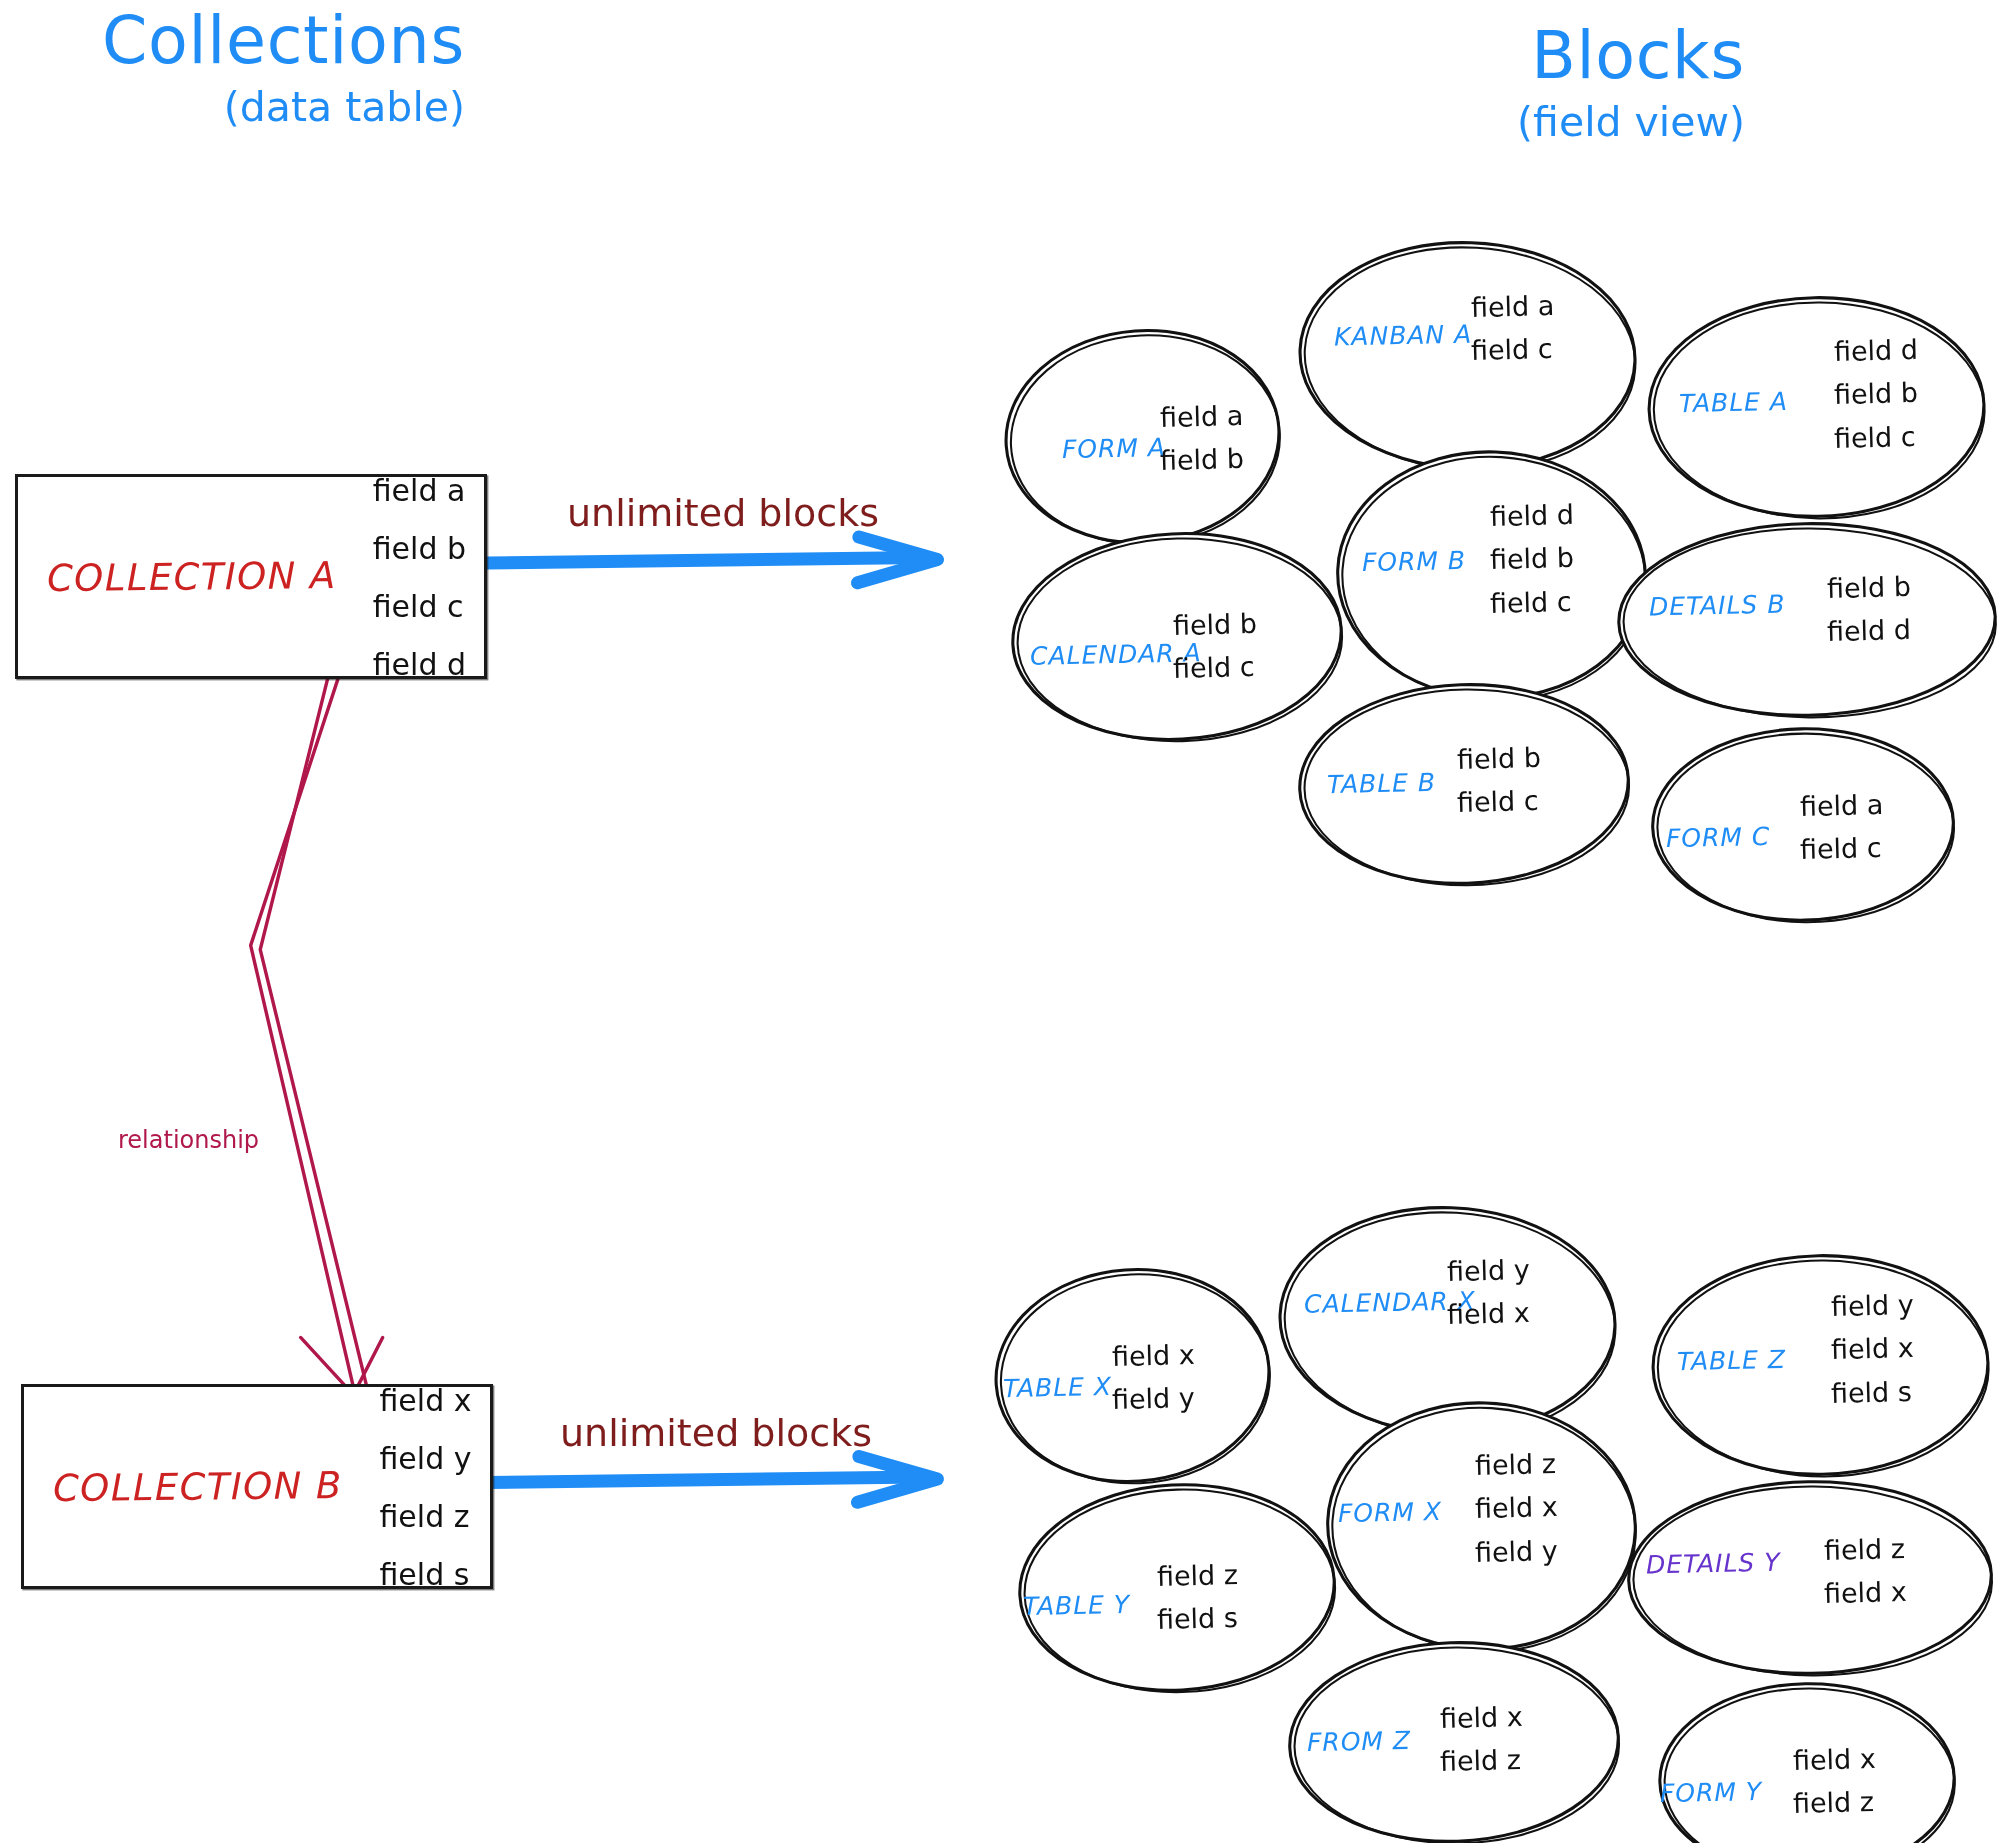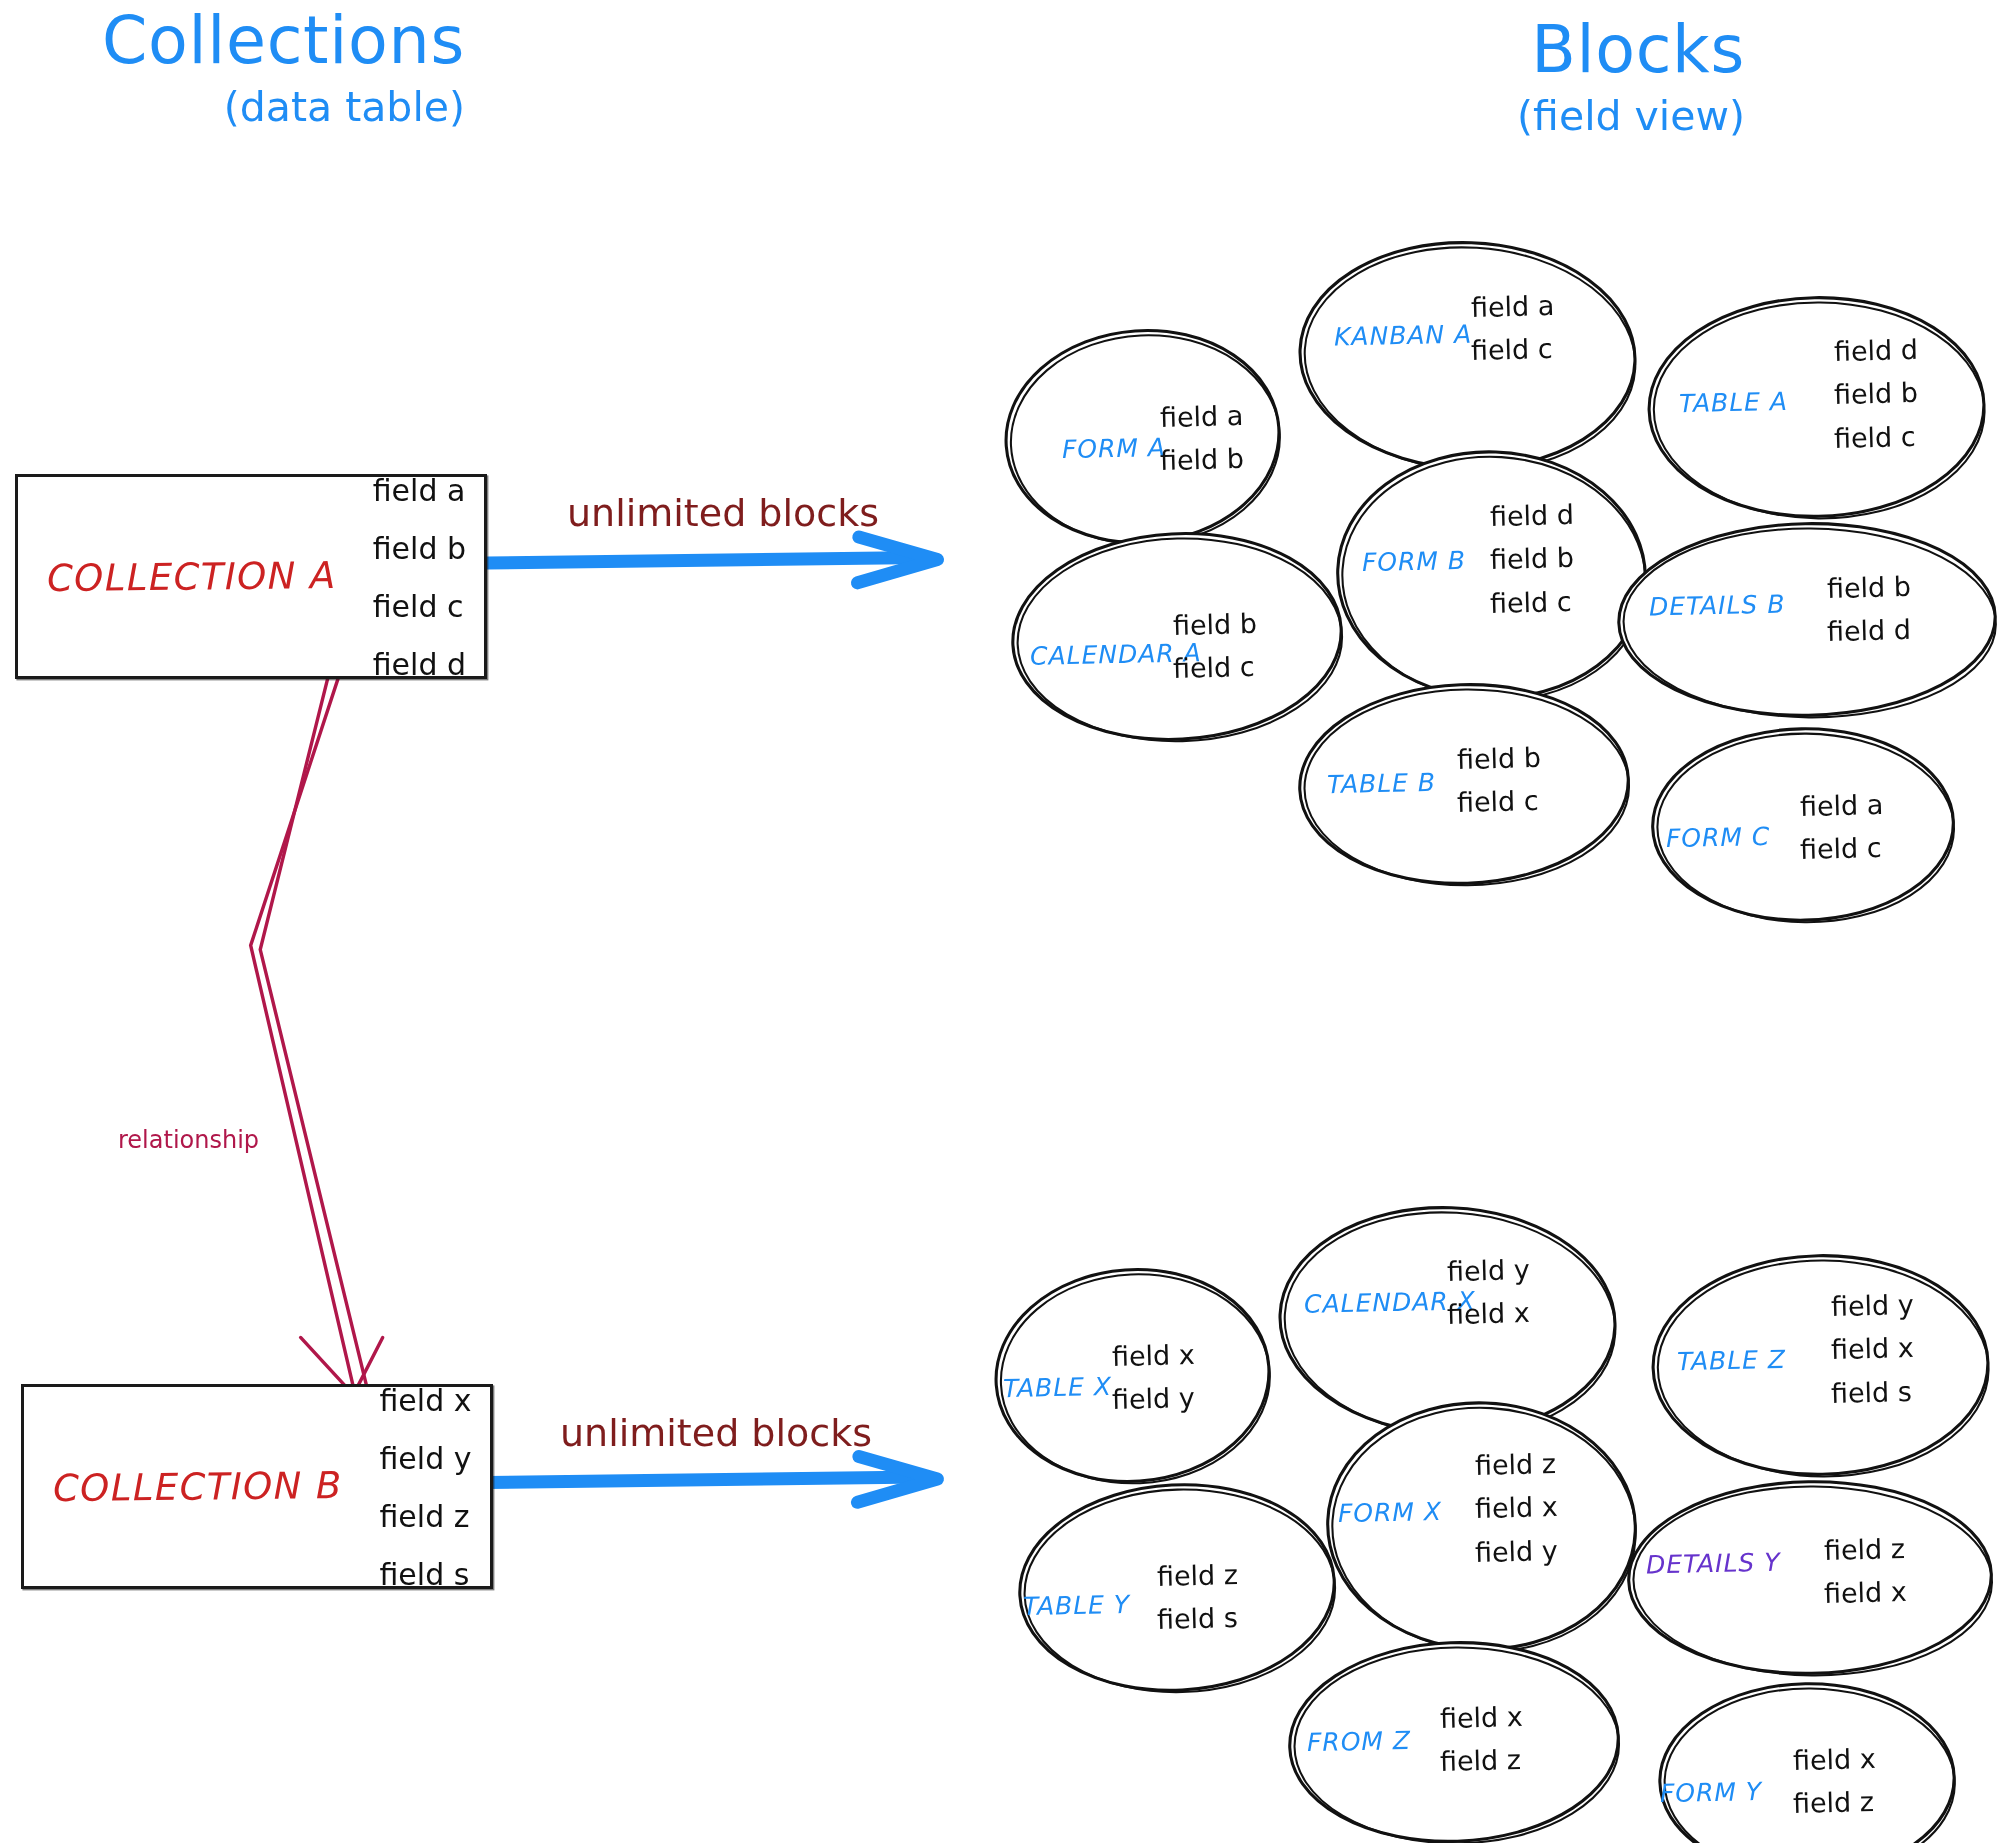--- a/index.html
+++ b/index.html
@@ -149,21 +149,21 @@
     <path d="M439,1955 L521,2044"></path>
     <path d="M559,1955 L512,2047"></path>
   </g>
 </svg>
 
 <div class="col-title hand" style="left:41px; top:6.8px; width:424px;">
   <span class="main">Collections</span>
   <span class="sub">(data table)</span>
 </div>
 
-<div class="col-title hand" style="left:1321px; top:16px; width:424px;">
+<div class="col-title hand" style="left:1321px; top:22px; width:424px;">
   <span class="main">Blocks</span>
   <span class="sub">(field view)</span>
 </div>
 
 <div class="collection" style="left:15px; top:474px; width:472px; height:205px;">
   <div class="cname hand">COLLECTION A</div>
   <div class="cfields">
     <div class="cfield hand">field a</div>
     <div class="cfield hand">field b</div>
     <div class="cfield hand">field c</div>

